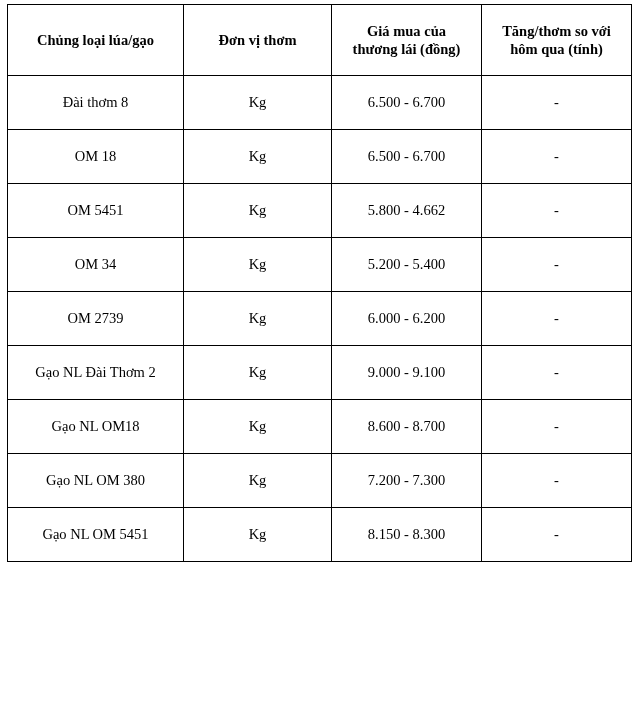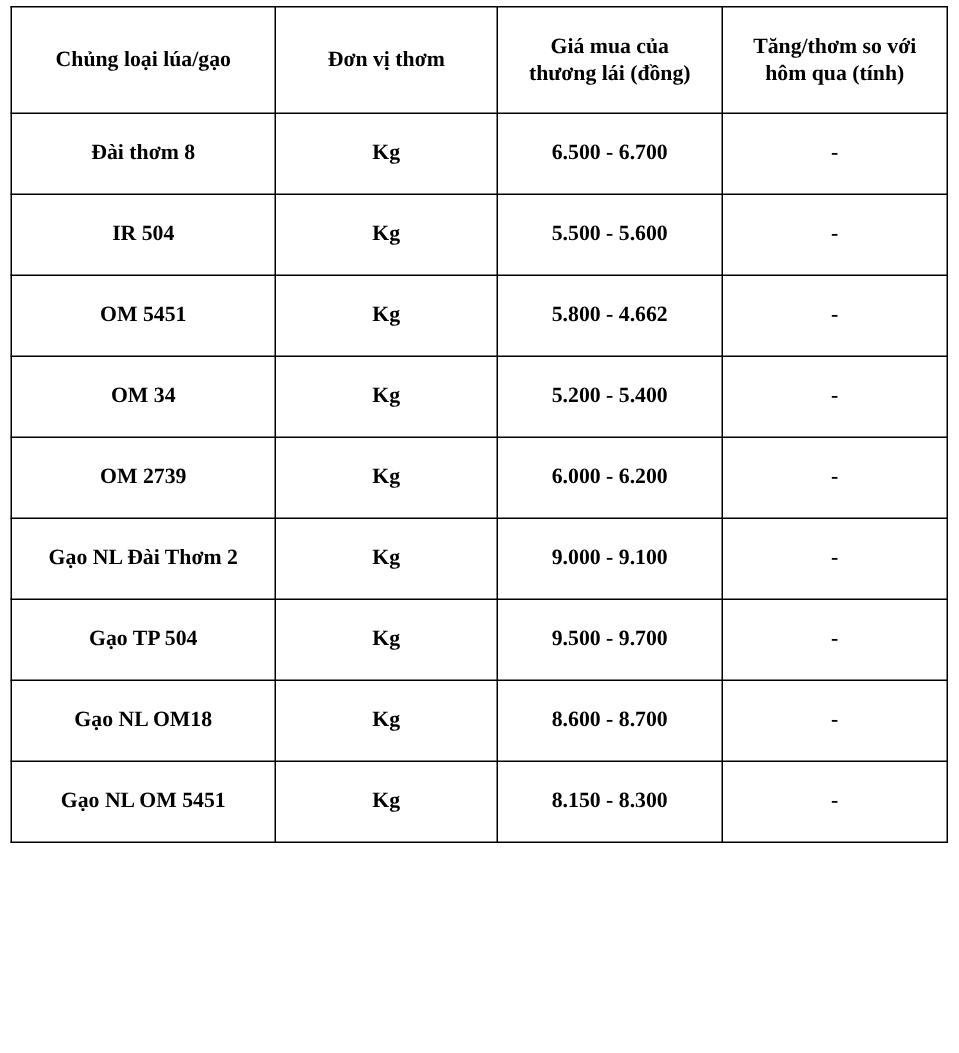--- a/index.html
+++ b/index.html
@@ -36,21 +36,21 @@
     font-size: 14.5px;
     line-height: 1.25;
     padding: 4px 4px;
   }
   table.price-table th {
     font-weight: bold;
     height: 62px;
   }
   table.price-table td {
     height: 45px;
-    font-weight: bold;
+    font-weight: normal;
   }
   col.c1 { width: 176px; }
   col.c2 { width: 148px; }
   col.c3 { width: 150px; }
   col.c4 { width: 150px; }
   .hdr-line { display: block; }
   .dash { letter-spacing: 0; }
 </style>
 </head>
 <body>
@@ -82,23 +82,23 @@
       </tr>
     </thead>
     <tbody>
       <tr>
         <td>Đài thơm 8</td>
         <td>Kg</td>
         <td>6.500 - 6.700</td>
         <td class="dash">-</td>
       </tr>
       <tr>
-        <td>IR 504</td>
+        <td>OM 18</td>
         <td>Kg</td>
-        <td>5.500 - 5.600</td>
+        <td>6.500 - 6.700</td>
         <td class="dash">-</td>
       </tr>
       <tr>
         <td>OM 5451</td>
         <td>Kg</td>
         <td>5.800 - 4.662</td>
         <td class="dash">-</td>
       </tr>
       <tr>
         <td>OM 34</td>
@@ -112,29 +112,29 @@
         <td>6.000 - 6.200</td>
         <td class="dash">-</td>
       </tr>
       <tr>
         <td>Gạo NL Đài Thơm 2</td>
         <td>Kg</td>
         <td>9.000 - 9.100</td>
         <td class="dash">-</td>
       </tr>
       <tr>
-        <td>Gạo TP 504</td>
+        <td>Gạo NL OM18</td>
         <td>Kg</td>
-        <td>9.500 - 9.700</td>
+        <td>8.600 - 8.700</td>
         <td class="dash">-</td>
       </tr>
       <tr>
-        <td>Gạo NL OM18</td>
+        <td>Gạo NL OM 380</td>
         <td>Kg</td>
-        <td>8.600 - 8.700</td>
+        <td>7.200 - 7.300</td>
         <td class="dash">-</td>
       </tr>
       <tr>
         <td>Gạo NL OM 5451</td>
         <td>Kg</td>
         <td>8.150 - 8.300</td>
         <td class="dash">-</td>
       </tr>
 
     </tbody>

